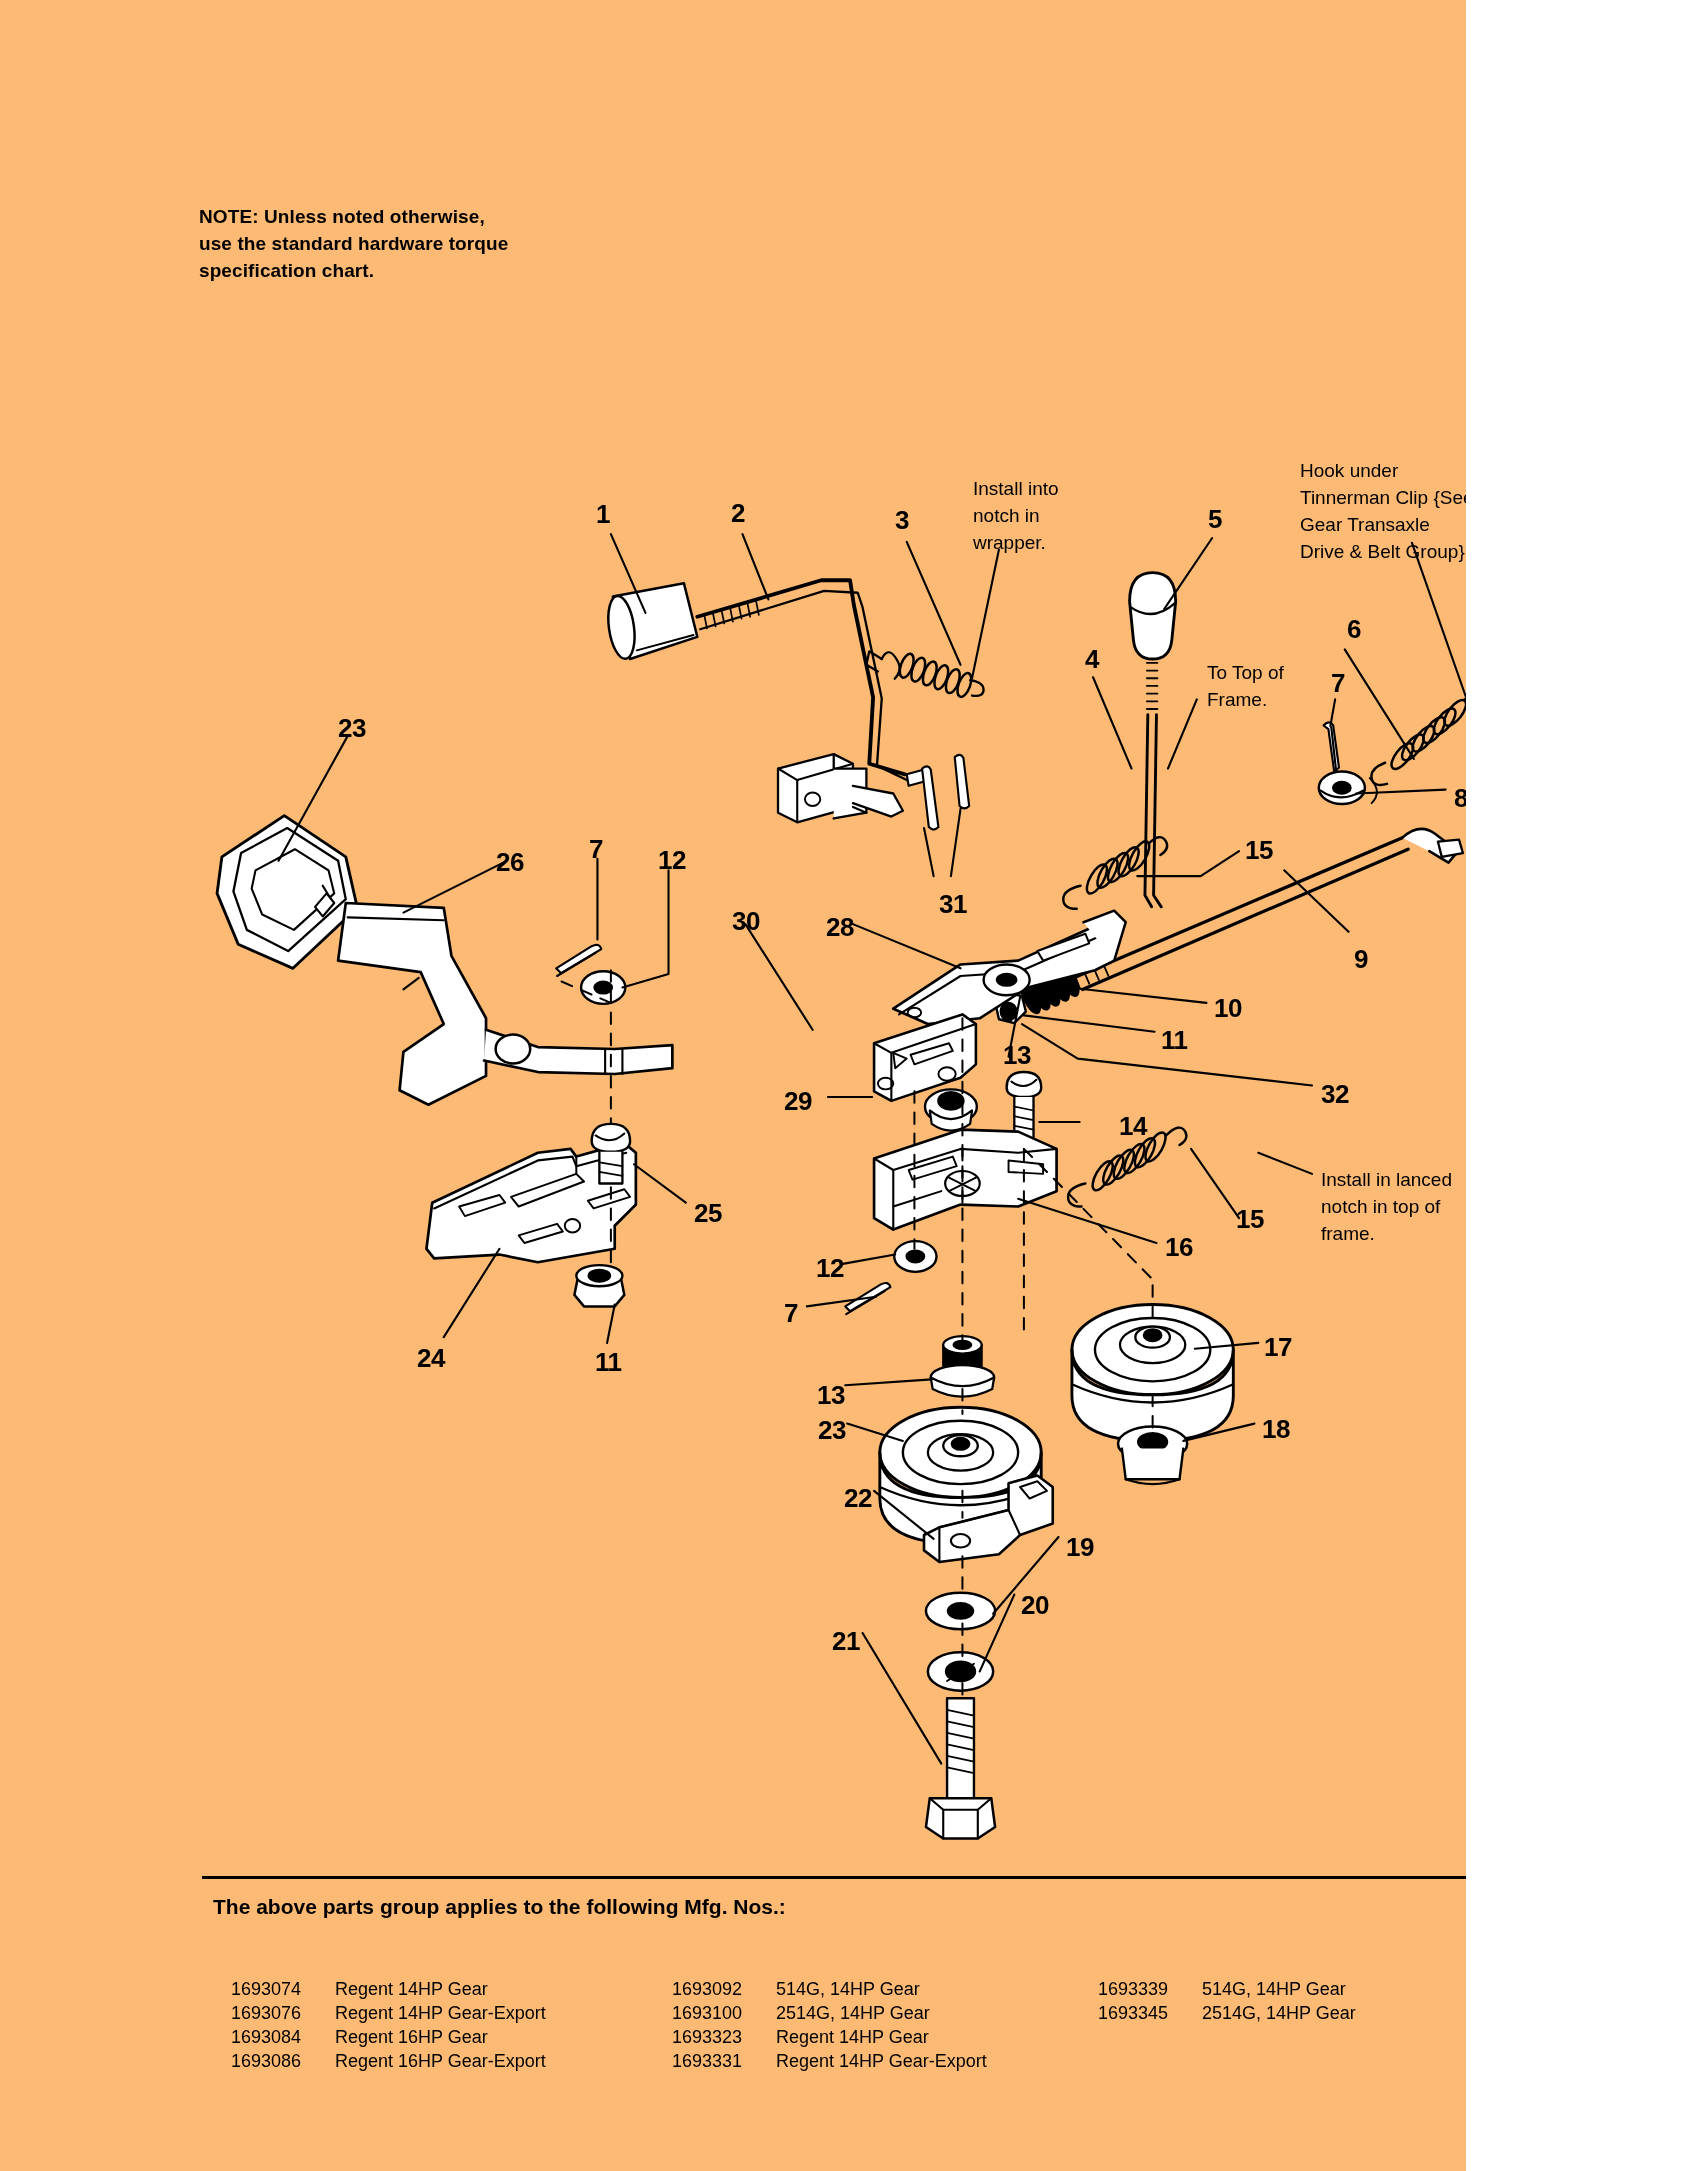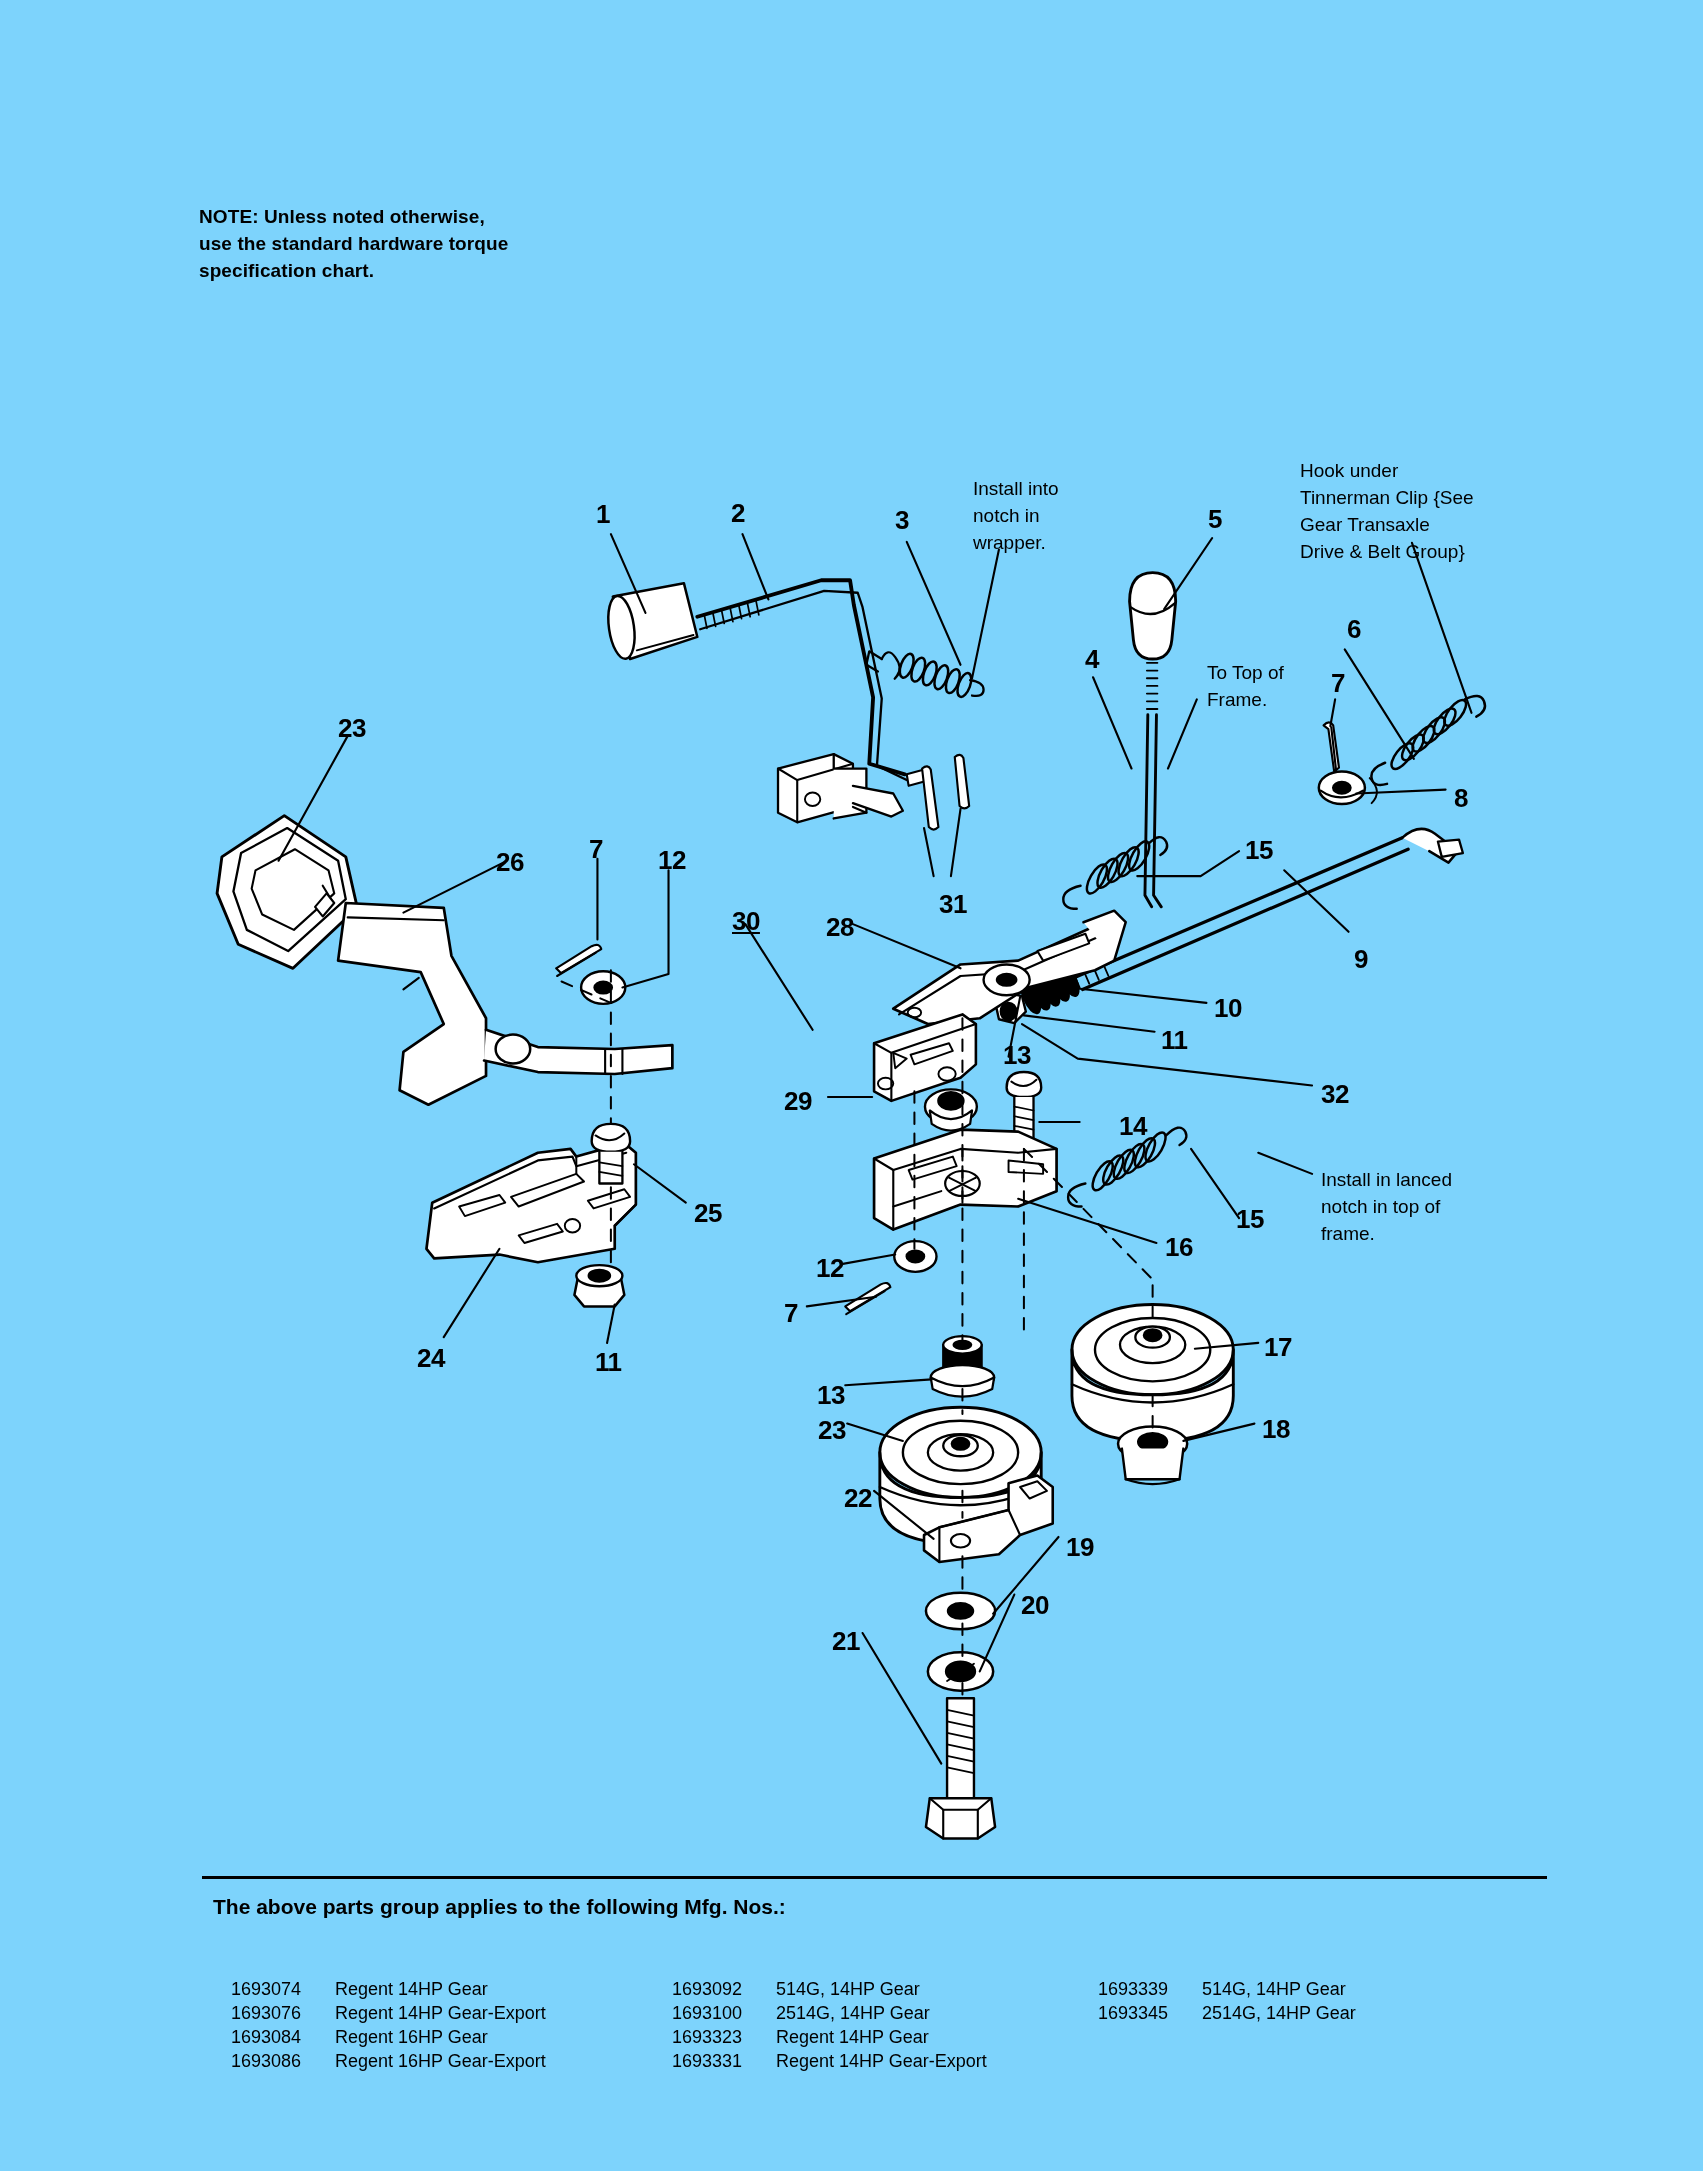--- a/index.html
+++ b/index.html
@@ -7,23 +7,23 @@
     margin: 0;
     padding: 0;
     background: #ffffff;
   }
   body {
     font-family: "Liberation Sans", sans-serif;
     color: #000000;
   }
   #page {
     position: relative;
-    width: 1703px;
+    width: 1466px;
     height: 2171px;
-    background: #7dd3fc;
+    background: #fdba74;
     overflow: hidden;
   }
   
   #note-block {
     position: absolute;
     left: 199px;
     top: 204px;
     width: 384px;
     font-size: 19px;
     font-weight: bold;
@@ -576,21 +576,21 @@
       <div class="callout-num" style="left: 1021px; top: 1592px;">20</div>
       <div class="callout-num" style="left: 832px; top: 1628px;">21</div>
       <div class="callout-num" style="left: 844px; top: 1485px;">22</div>
       <div class="callout-num" style="left: 818px; top: 1417px;">23</div>
       <div class="callout-num" style="left: 417px; top: 1345px;">24</div>
       <div class="callout-num" style="left: 694px; top: 1200px;">25</div>
       <div class="callout-num" style="left: 496px; top: 849px;">26</div>
       <div class="callout-num" style="left: 338px; top: 715px;">23</div>
       <div class="callout-num" style="left: 826px; top: 914px;">28</div>
       <div class="callout-num" style="left: 784px; top: 1088px;">29</div>
-      <div class="callout-num" style="left: 732px; top: 908px; text-decoration: underline;">30</div>
+      <div class="callout-num" style="left: 732px; top: 908px;">30</div>
       <div class="callout-num" style="left: 939px; top: 891px;">31</div>
       <div class="callout-num" style="left: 1321px; top: 1081px;">32</div>
       <div class="callout-num" style="left: 589px; top: 836px;">7</div>
       <div class="callout-num" style="left: 784px; top: 1300px;">7</div>
       <div class="callout-num" style="left: 816px; top: 1255px;">12</div>
       <div class="callout-num" style="left: 817px; top: 1382px;">13</div>
       <div class="callout-num" style="left: 595px; top: 1349px;">11</div>
       <div class="callout-num" style="left: 1236px; top: 1206px;">15</div>
     </div>
 

